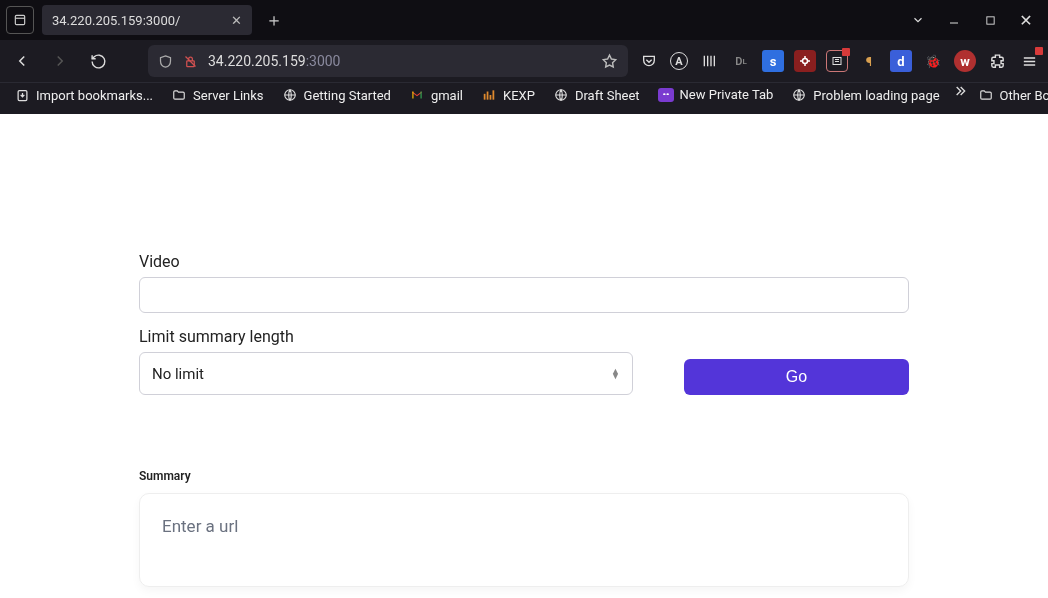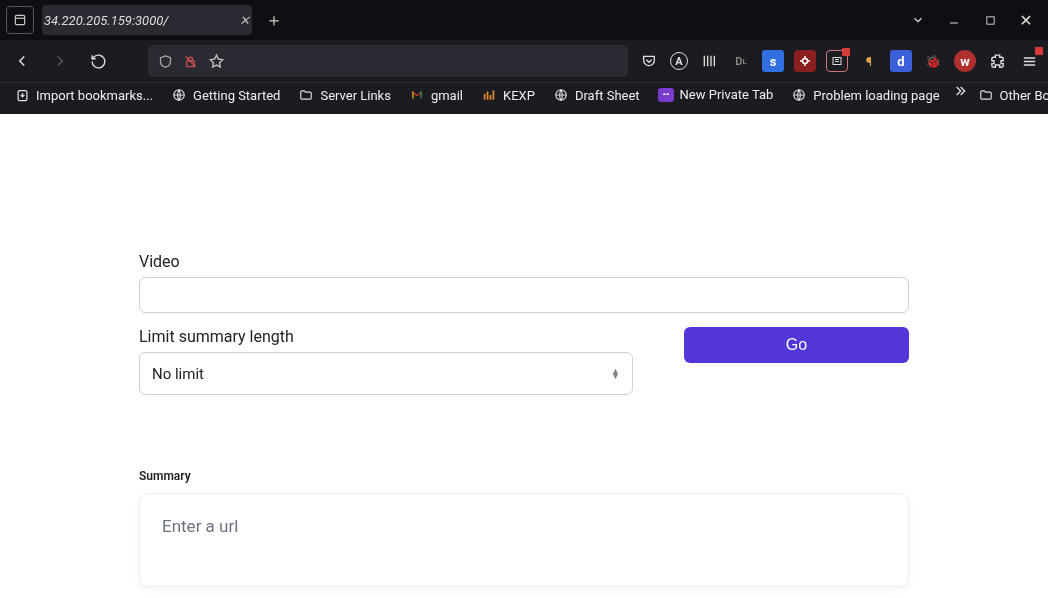--- a/index.html
+++ b/index.html
@@ -4,21 +4,21 @@
 <style>
   * { box-sizing: border-box; margin: 0; padding: 0; }
   html, body { width: 1048px; height: 598px; overflow: hidden; font-family: -apple-system, BlinkMacSystemFont, "Segoe UI", Roboto, sans-serif; }
   body { background: #fff; }
 
   
   .chrome { background: #1c1b22; color: #ddd; height: 114px; display: flex; flex-direction: column; }
 
   .titlebar { height: 40px; display: flex; align-items: center; padding: 0 6px; gap: 8px; background: #0f0e13; }
   .titlebar .sq { width: 28px; height: 28px; border: 1px solid #555; border-radius: 4px; display: flex; align-items: center; justify-content: center; }
-  .titlebar .tab { background: #2b2a33; height: 30px; border-radius: 4px; display: flex; align-items: center; padding: 0 2px; min-width: 210px; max-width: 210px; font-size: 13px; color: #ddd; gap: 8px; font-style: italic; }
+  .titlebar .tab { background: #2b2a33; height: 30px; border-radius: 4px; display: flex; align-items: center; padding: 0 10px; min-width: 210px; max-width: 210px; font-size: 13px; color: #ddd; gap: 8px; }
   .titlebar .tab .x { margin-left: auto; color: #bbb; cursor: pointer; }
   .titlebar .newtab { width: 28px; height: 28px; display: flex; align-items: center; justify-content: center; color: #ccc; font-size: 18px; cursor: pointer; }
   .titlebar .right { margin-left: auto; display: flex; gap: 16px; align-items: center; padding-right: 6px; }
   .win-btn { width: 20px; height: 20px; display: flex; align-items: center; justify-content: center; color: #ddd; }
 
   .navbar { height: 42px; display: flex; align-items: center; padding: 0 8px; gap: 10px; background: #1c1b22; }
   .nav-btn { width: 28px; height: 28px; display: flex; align-items: center; justify-content: center; color: #ccc; border-radius: 4px; }
   .nav-btn.disabled { color: #555; }
   .urlwrap { flex: 1; display: flex; align-items: center; background: #2b2a33; border-radius: 6px; height: 32px; padding: 0 10px; gap: 10px; }
   .urlwrap .shield { color: #aaa; }
@@ -36,21 +36,21 @@
   .bk .bic { width: 16px; height: 16px; display: flex; align-items: center; justify-content: center; }
   .spacer { flex: 1; }
   .chev2 { width: 24px; display:flex; align-items:center; justify-content:center; }
 
   
   .page { background: #fff; height: calc(598px - 114px); padding: 0; }
   .container { max-width: 770px; margin: 0 auto; padding-top: 138px; }
   .row1 { margin-bottom: 14px; }
   .label { font-size: 16px; color: #222; margin-bottom: 6px; }
   .textinput { width: 100%; height: 36px; border: 1px solid #d0d0d8; border-radius: 6px; padding: 0 10px; font-size: 15px; }
-  .row2 { display: flex; gap: 22px; }
+  .row2 { display: flex; gap: 22px; align-items: flex-end; }
   .col-left { flex: 0 0 494px; }
   .selectwrap { position: relative; }
   .sel { width: 100%; height: 43px; border: 1px solid #d0d0d8; border-radius: 6px; padding: 0 12px; font-size: 15px; display: flex; align-items: center; color: #222; background: #fff; }
   .sel .updown { margin-left: auto; color: #888; display:flex; flex-direction:column; line-height:5px; font-size:9px; }
   .col-right { flex: 1; padding-left: 29px; }
   .gobtn { width: 100%; height: 36px; border: none; border-radius: 6px; background: #5335d9; color: #fff; font-size: 16px; cursor: pointer; }
 
   .summary-h { margin-top: 74px; font-size: 12px; font-weight: 600; color: #222; margin-bottom: 10px; }
   .summary-card { border: 1px solid #eee; border-radius: 10px; padding: 22px 22px 50px 22px; box-shadow: 0 4px 10px rgba(0,0,0,0.04); color: #6b7280; font-size: 17px; }
 
@@ -116,20 +116,23 @@
         <svg width="15" height="15" viewBox="0 0 24 24" fill="none" stroke="#aaa" stroke-width="2">
             <path d="M12 3l8 3v5c0 5-3.5 9-8 10-4.5-1-8-5-8-10V6l8-3z"></path>
           </svg>
       </span>
       <span class="lock">
         <svg width="15" height="15" viewBox="0 0 24 24" fill="none" stroke="#d05050" stroke-width="2">
             <rect x="6" y="11" width="12" height="9" rx="1"></rect>
             <path d="M9 11V8a3 3 0 0 1 6 0v3"></path>
             <path d="M4 4l16 16" stroke="#d05050"></path>
           </svg>
+      </span>
+      <span class="urltext">
+        <span>34.220.205.159</span><span class="port">:3000</span>
       </span>
       <span class="star">
         <svg width="17" height="17" viewBox="0 0 24 24" fill="none" stroke="#bbb" stroke-width="2">
             <path d="M12 3l2.7 5.5 6 .9-4.4 4.3 1 6L12 17l-5.4 2.7 1-6L3.3 9.4l6-.9L12 3z"></path>
           </svg>
       </span>
     </div>
     <div class="ext-row">
       <div class="ext-ic">
         <svg width="16" height="16" viewBox="0 0 24 24" fill="none" stroke="#ddd" stroke-width="2">
@@ -180,33 +183,33 @@
         <svg width="15" height="15" viewBox="0 0 24 24" fill="none" stroke="#ddd" stroke-width="2">
             <rect x="5" y="4" width="14" height="16" rx="2"></rect>
             <path d="M12 8v6M9 11l3 3 3-3"></path>
           </svg>
       </span>
       <span>Import bookmarks...</span>
     </div>
     <div class="bk">
       <span class="bic">
           <svg width="14" height="14" viewBox="0 0 24 24" fill="none" stroke="#ddd" stroke-width="2">
+            <path d="M3 7a2 2 0 0 1 2-2h4l2 2h8a2 2 0 0 1 2 2v8a2 2 0 0 1-2 2H5a2 2 0 0 1-2-2V7z"></path>
+          </svg>
+        </span>
+      <span>Server Links</span>
+    </div>
+    <div class="bk">
+      <span class="bic">
+          <svg width="14" height="14" viewBox="0 0 24 24" fill="none" stroke="#ddd" stroke-width="2">
             <circle cx="12" cy="12" r="9"></circle>
             <path d="M3 12h18M12 3c3 3 3 15 0 18M12 3c-3 3-3 15 0 18"></path>
           </svg>
         </span>
       <span>Getting Started</span>
-    </div>
-    <div class="bk">
-      <span class="bic">
-          <svg width="14" height="14" viewBox="0 0 24 24" fill="none" stroke="#ddd" stroke-width="2">
-            <path d="M3 7a2 2 0 0 1 2-2h4l2 2h8a2 2 0 0 1 2 2v8a2 2 0 0 1-2 2H5a2 2 0 0 1-2-2V7z"></path>
-          </svg>
-        </span>
-      <span>Server Links</span>
     </div>
     <div class="bk">
       <span class="bic">
           <svg width="14" height="14" viewBox="0 0 24 24">
             <path fill="#ea4335" d="M4 6l8 6 8-6v2l-8 6-8-6z"></path>
             <path fill="#fbbc05" d="M4 6h2v12H4z"></path>
             <path fill="#34a853" d="M18 6h2v12h-2z"></path>
           </svg>
         </span>
       <span>gmail</span>

